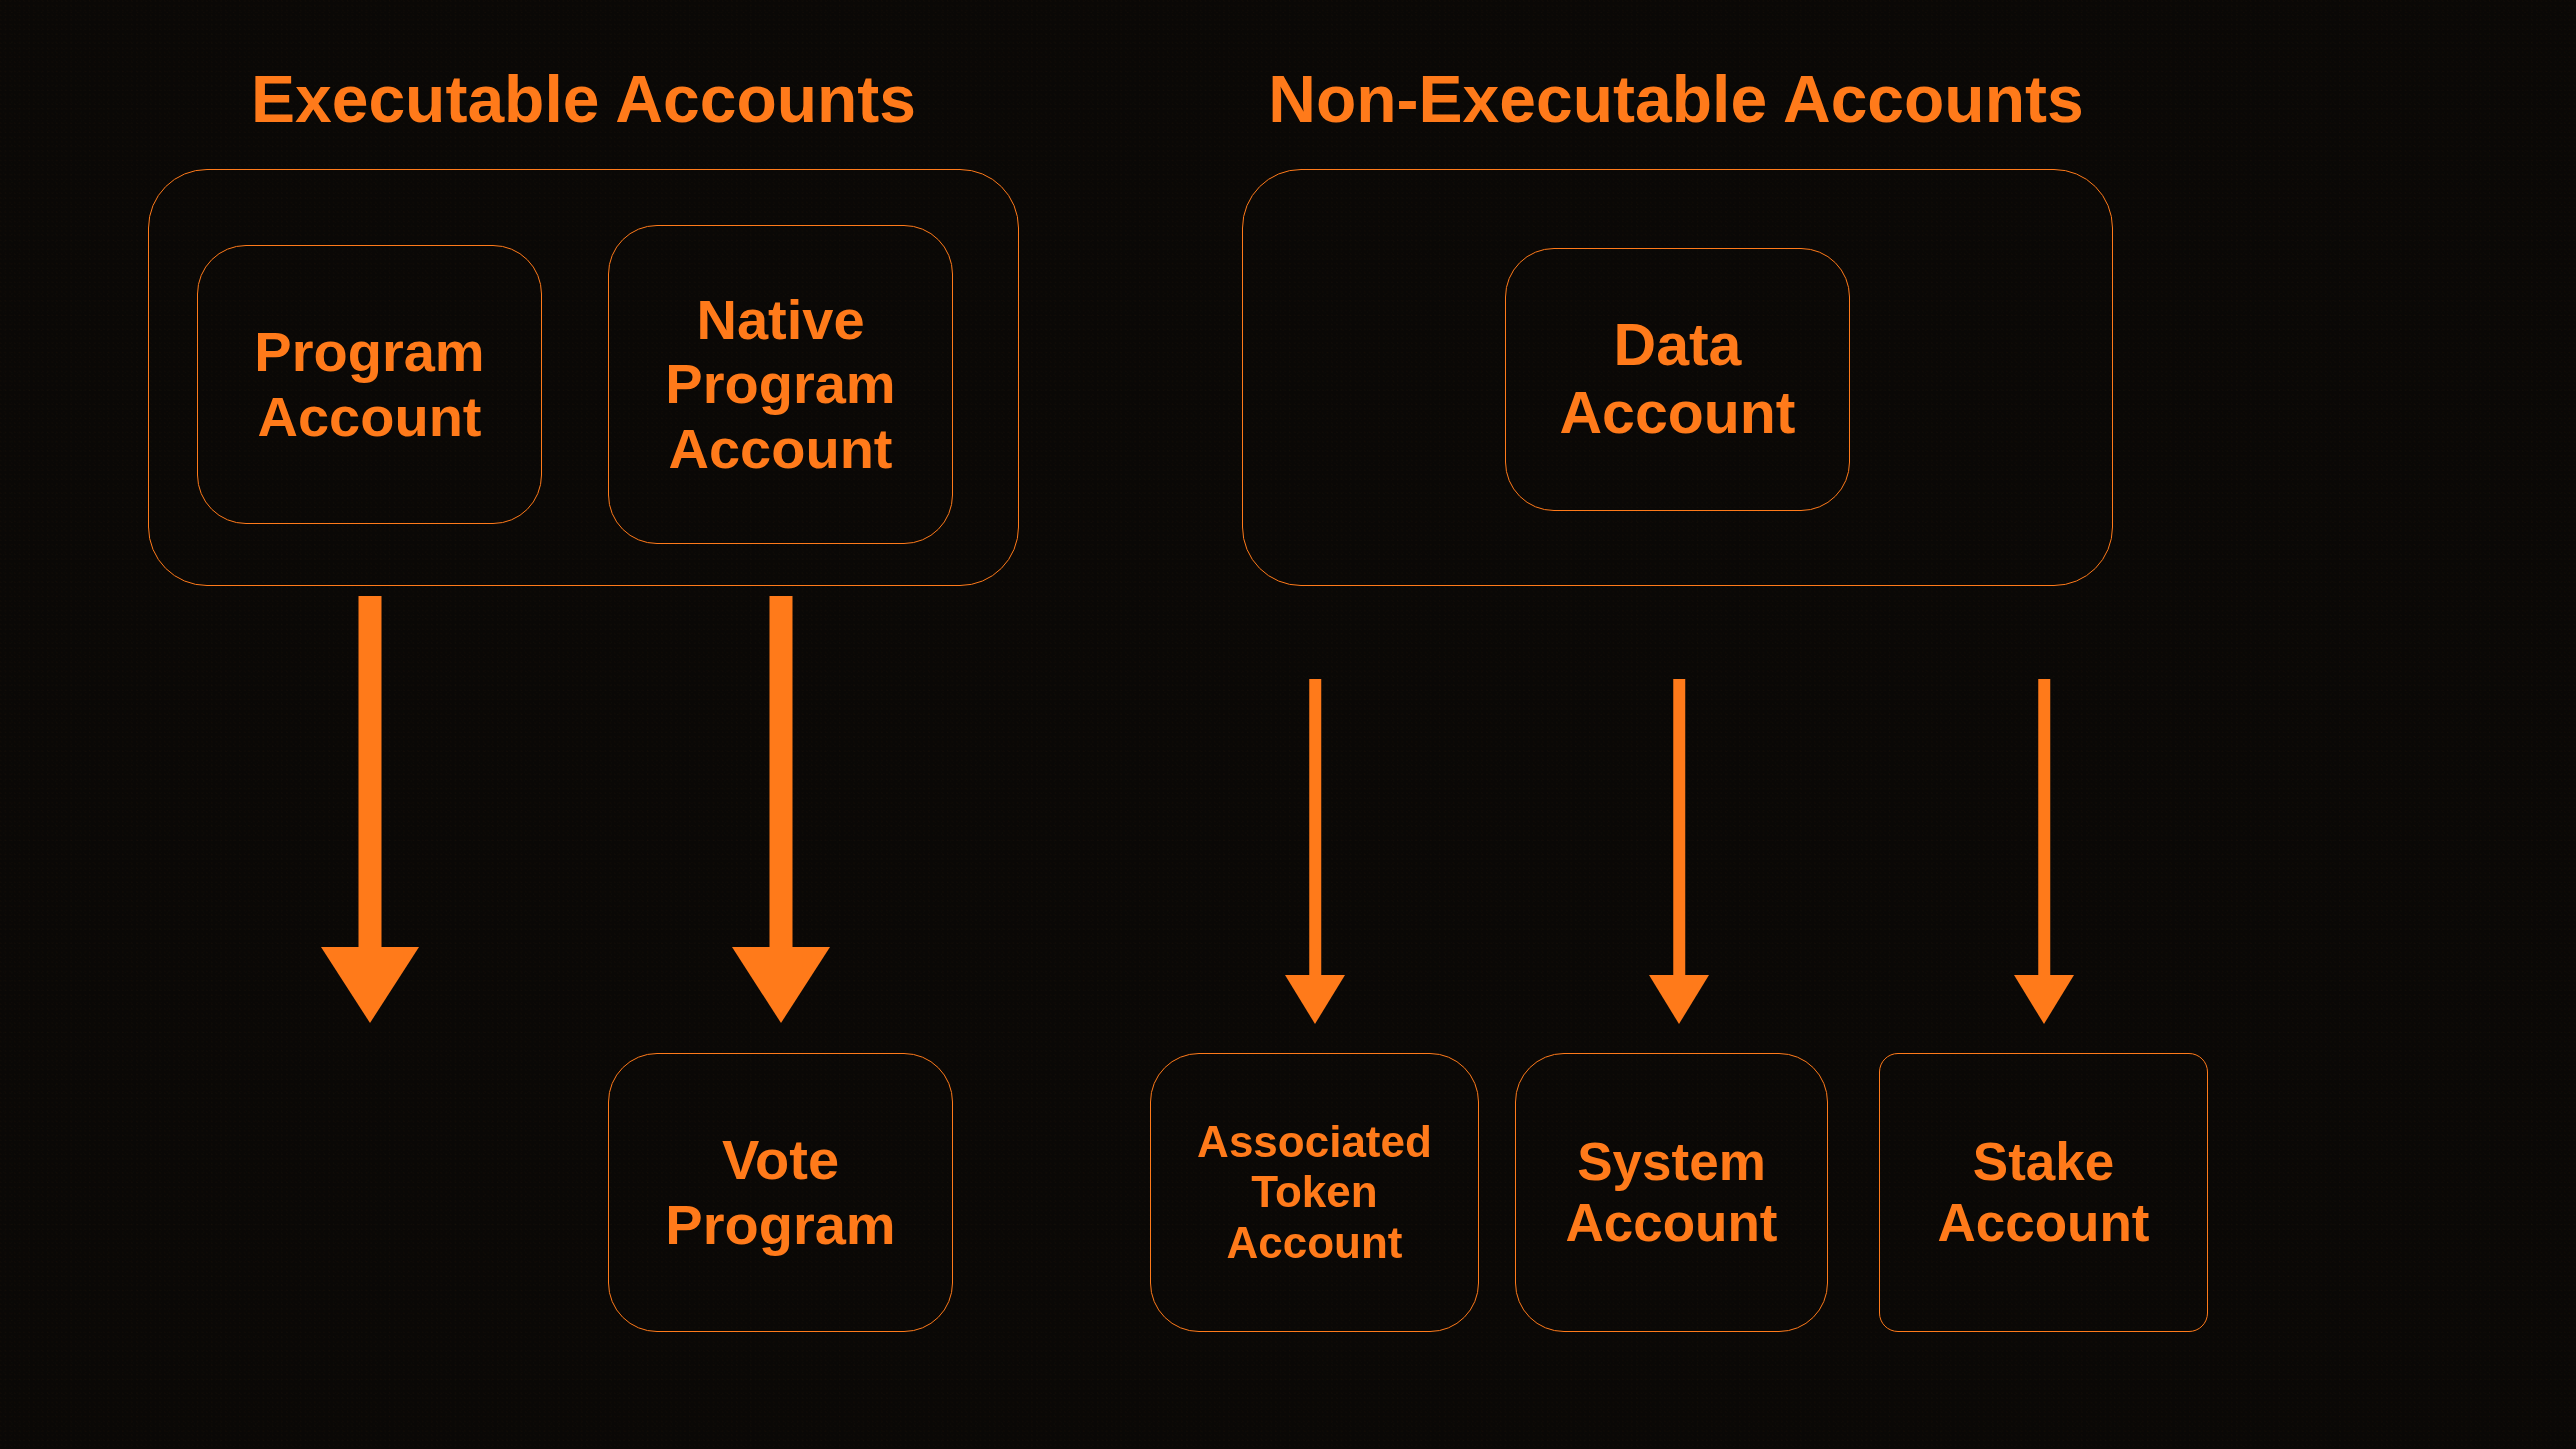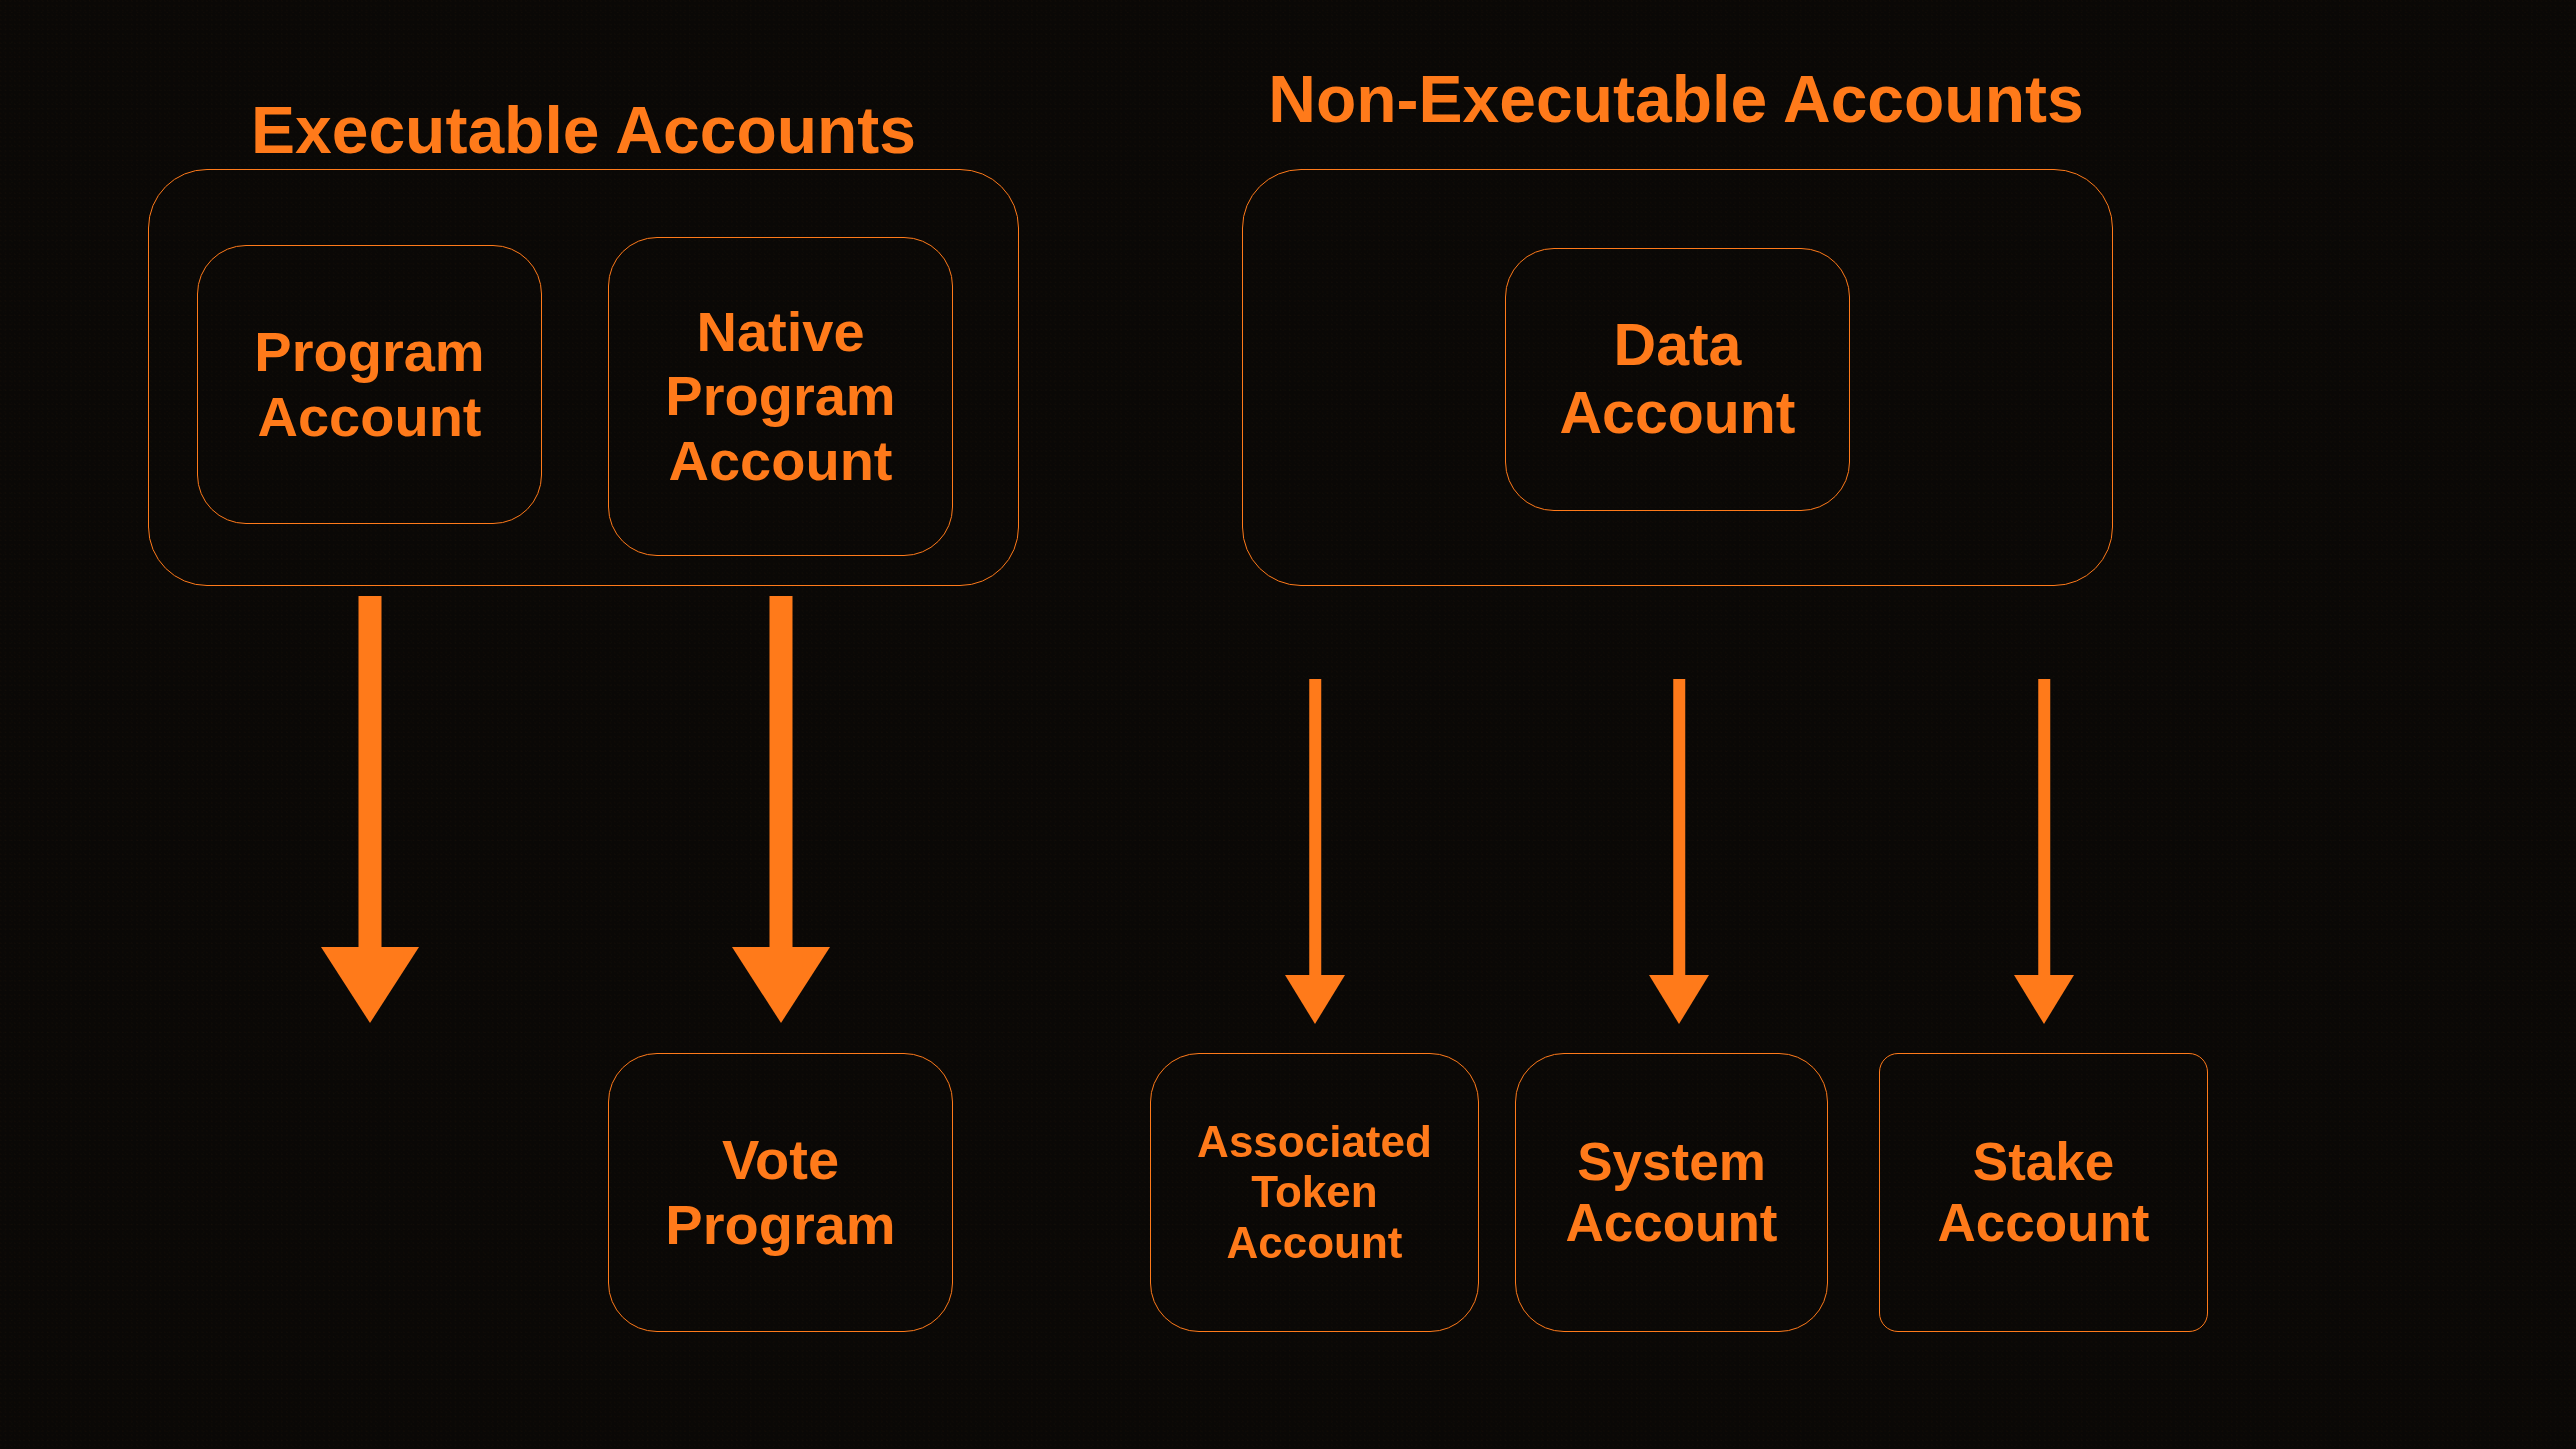--- a/index.html
+++ b/index.html
@@ -75,27 +75,27 @@
     border-left-color: transparent;
     border-right-color: transparent;
     border-top-color: #ff7a1a;
   }
 </style>
 </head>
 <body>
 
 <div class="stage" id="stage">
 
-  <div class="title" id="title-left" style="font-size: 66px; left: 148px; top: 61px; width: 871px; margin-top: 31px;">Executable Accounts</div>
+  <div class="title" id="title-left" style="font-size: 66px; left: 148px; top: 61px; width: 871px;">Executable Accounts</div>
 
   <div class="container-box" id="left-container" style="border-radius: 59px; left: 148px; top: 169px; width: 871px; height: 417px;"></div>
 
   <div class="node-box" id="node-program" style="font-size: 56px; border-radius: 49px; left: 197px; top: 245px; width: 345px; height: 279px;">Program<br>Account</div>
 
-  <div class="node-box" id="node-native" style="font-size: 56px; border-radius: 49px; left: 608px; top: 225px; width: 345px; height: 319px; margin-top: 12px;">Native<br>Program<br>Account</div>
+  <div class="node-box" id="node-native" style="font-size: 56px; border-radius: 49px; left: 608px; top: 225px; width: 345px; height: 319px;">Native<br>Program<br>Account</div>
 
   <div class="arrow" id="arrow-l1" style="left: 312px; top: 596px; width: 115px; height: 427px;">
     <div class="shaft" style="width: 23px; height: 353px;"></div>
       <div class="head" style="border-left-width: 49px; border-right-width: 49px; border-top-width: 76px;"></div>
   </div>
   <div class="arrow" id="arrow-l2" style="left: 723px; top: 596px; width: 115px; height: 427px;">
     <div class="shaft" style="width: 23px; height: 353px;"></div>
       <div class="head" style="border-left-width: 49px; border-right-width: 49px; border-top-width: 76px;"></div>
   </div>
 

